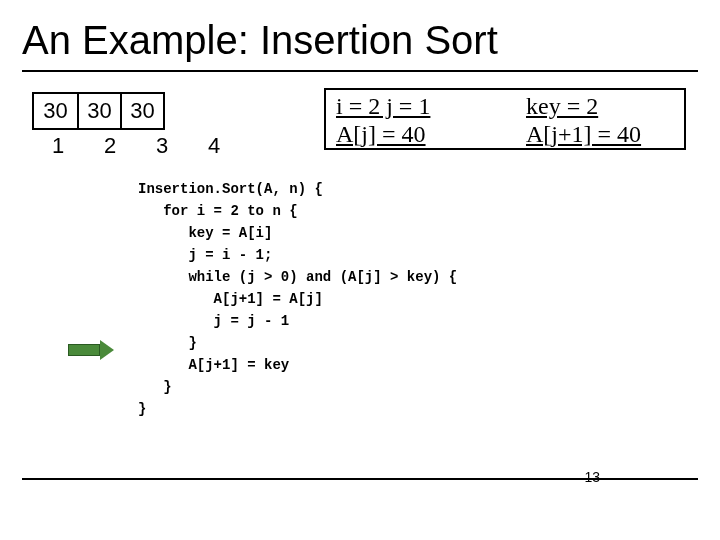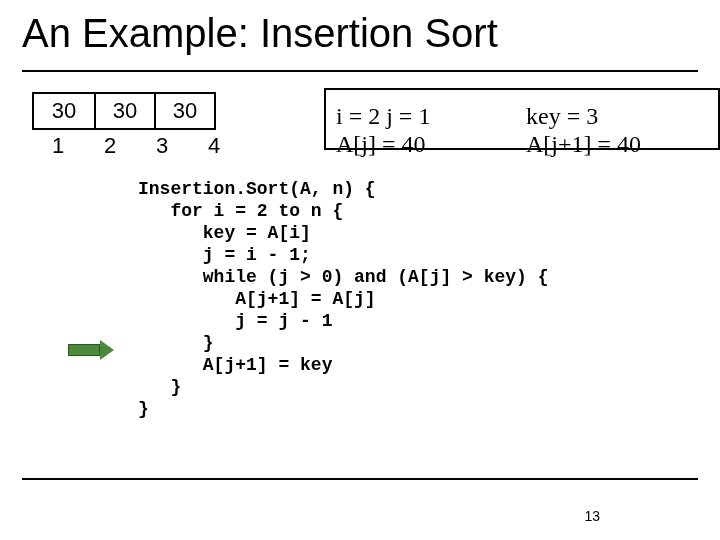--- a/index.html
+++ b/index.html
@@ -14,42 +14,42 @@
   }
   .slide {
     width: 720px;
     height: 540px;
     position: relative;
     box-sizing: border-box;
   }
   .title {
     position: absolute;
     left: 22px;
-    top: 11px;
+    top: 18px;
     font-size: 40px;
     letter-spacing: 0px;
   }
   .title-underline {
     position: absolute;
     left: 22px;
     top: 70px;
     width: 676px;
     height: 0;
     border-top: 2px solid #000;
   }
 
   .array {
     position: absolute;
     left: 32px;
     top: 92px;
     border: 2px solid #000;
     display: flex;
   }
   .cell {
-    width: 60px;
+    width: 43px;
     height: 34px;
     display: flex;
     align-items: center;
     justify-content: center;
     font-size: 22px;
     box-sizing: border-box;
   }
   .cell + .cell { border-left: 2px solid #000; }
 
   .indices {
@@ -61,39 +61,40 @@
   .idx {
     width: 52px;
     text-align: center;
     font-size: 22px;
   }
 
   .statusbox {
     position: absolute;
     left: 324px;
     top: 88px;
-    width: 396px;
+    width: 362px;
     height: 62px;
     border: 2px solid #000;
     box-sizing: border-box;
-    padding: 12px 10px;
+    padding: 2px 10px;
     font-family: "Times New Roman", Times, serif;
     font-size: 24px;
     line-height: 28px;
+    text-decoration: underline;
   }
   .statusrow { display: flex; }
   .status-left { width: 190px; }
   .status-right { flex: 1; }
 
   .code {
     position: absolute;
     left: 138px;
     top: 178px;
     font-family: "Courier New", Courier, monospace;
-    font-size: 18px;
+    font-size: 14px;
     line-height: 22px;
     white-space: pre;
     font-weight: bold;
   }
 
   .arrow {
     position: absolute;
     left: 68px;
     top: 340px;
     width: 50px;
@@ -117,21 +118,21 @@
   .footer-line {
     position: absolute;
     left: 22px;
     top: 478px;
     width: 676px;
     border-top: 2px solid #000;
   }
   .pagenum {
     position: absolute;
     right: 120px;
-    top: 508px;
+    top: 469px;
     font-size: 14px;
   }
 </style>
 </head>
 <body>
 <div class="slide">
 
   <div class="title">An Example: Insertion Sort</div>
   <div class="title-underline"></div>
 
@@ -143,21 +144,21 @@
   <div class="indices">
     <div class="idx">1</div>
     <div class="idx">2</div>
     <div class="idx">3</div>
     <div class="idx">4</div>
   </div>
 
   <div class="statusbox">
     <div class="statusrow">
       <div class="status-left">i = 2    j = 1</div>
-      <div class="status-right">key = 3</div>
+      <div class="status-right">key = 2</div>
     </div>
     <div class="statusrow">
       <div class="status-left">A[j] = 40</div>
       <div class="status-right">A[j+1] = 40</div>
     </div>
   </div>
 
   <div class="code">Insertion.Sort(A, n) {
    for i = 2 to n {
       key = A[i]

